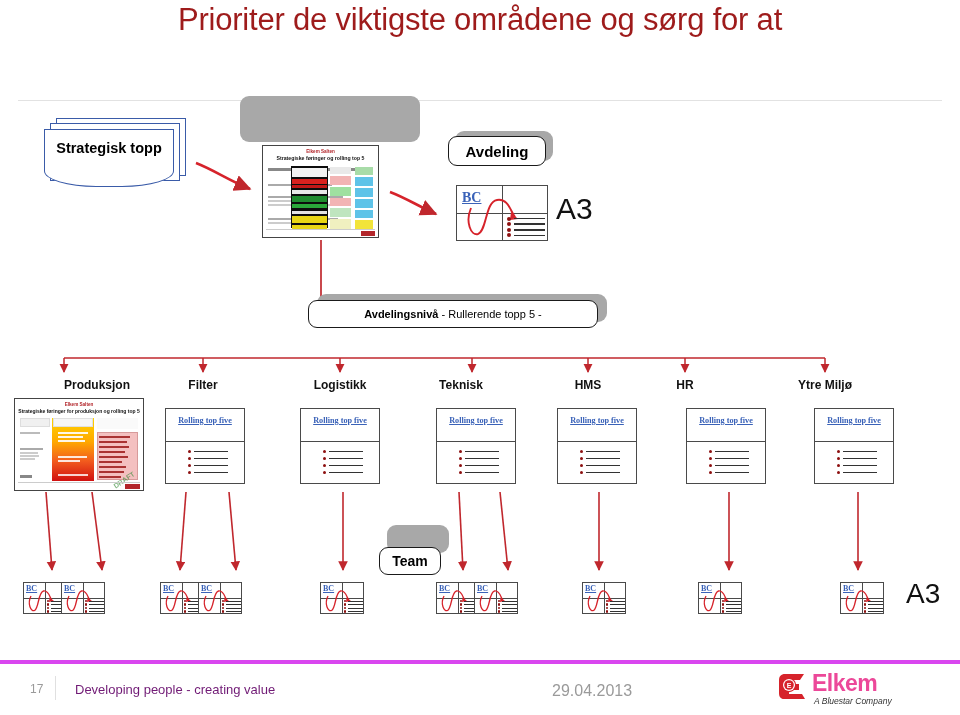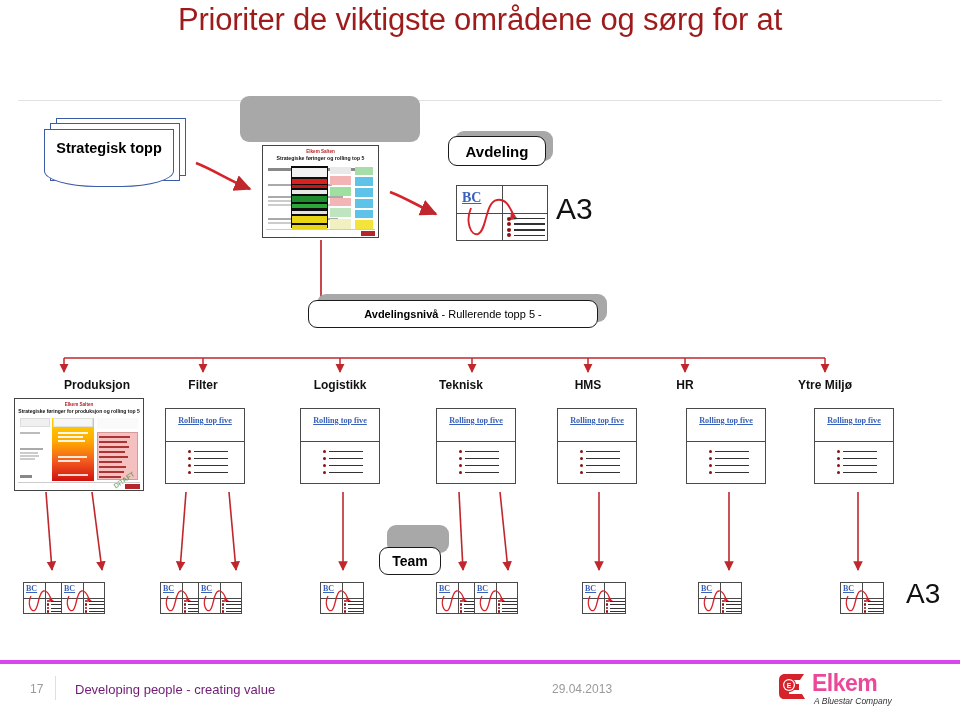--- a/index.html
+++ b/index.html
@@ -183,21 +183,21 @@
 
   
   .footer{
     position:absolute;left:0;top:660px;width:960px;height:55px;
     border-top:4px solid #d946ef;
     background:#fff;
   }
   .f-num{position:absolute;left:30px;top:18px;font-size:12px;color:#9a9a9a;}
   .f-sep{position:absolute;left:55px;top:12px;width:1px;height:24px;background:#e0e0e0;}
   .f-text{position:absolute;left:75px;top:18px;font-size:13px;color:#701a75;}
-  .f-date{position:absolute;left:552px;top:18px;font-size:12px;color:#9a9a9a;}
+  .f-date{position:absolute;left:552px;top:18px;font-size:16px;color:#9a9a9a;}
 
   .logo{position:absolute;left:778px;top:668px;width:160px;height:40px;}
   .logo-mark{position:absolute;left:0;top:4px;width:30px;height:28px;}
   .logo-word{position:absolute;left:34px;top:2px;font-size:23px;font-weight:bold;color:#ec4899;letter-spacing:-0.5px;}
   .logo-sub{position:absolute;left:36px;top:28px;font-size:8.5px;font-style:italic;color:#333;}
 </style>
 </head>
 <body>
 
 <div class="slide">

